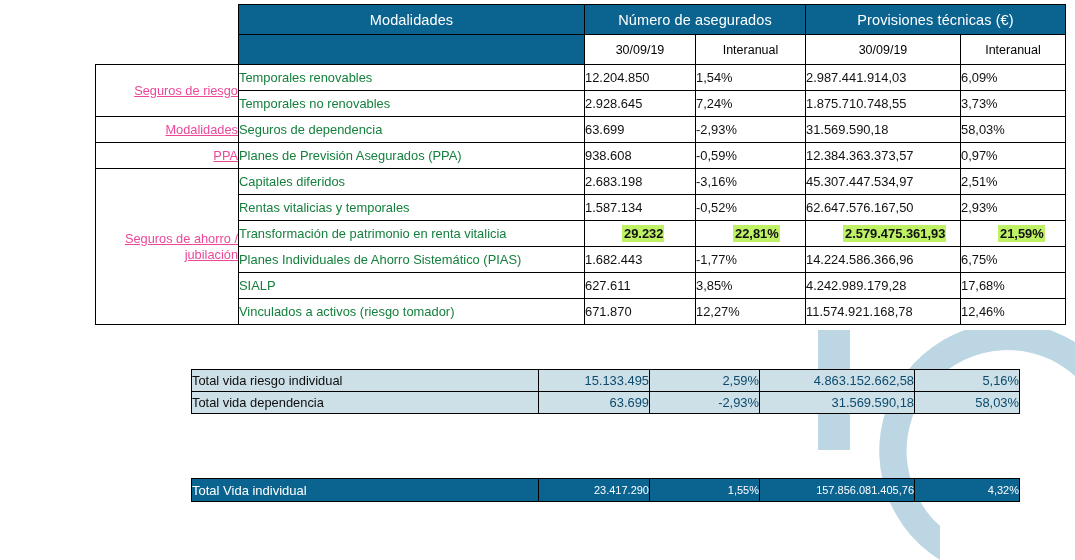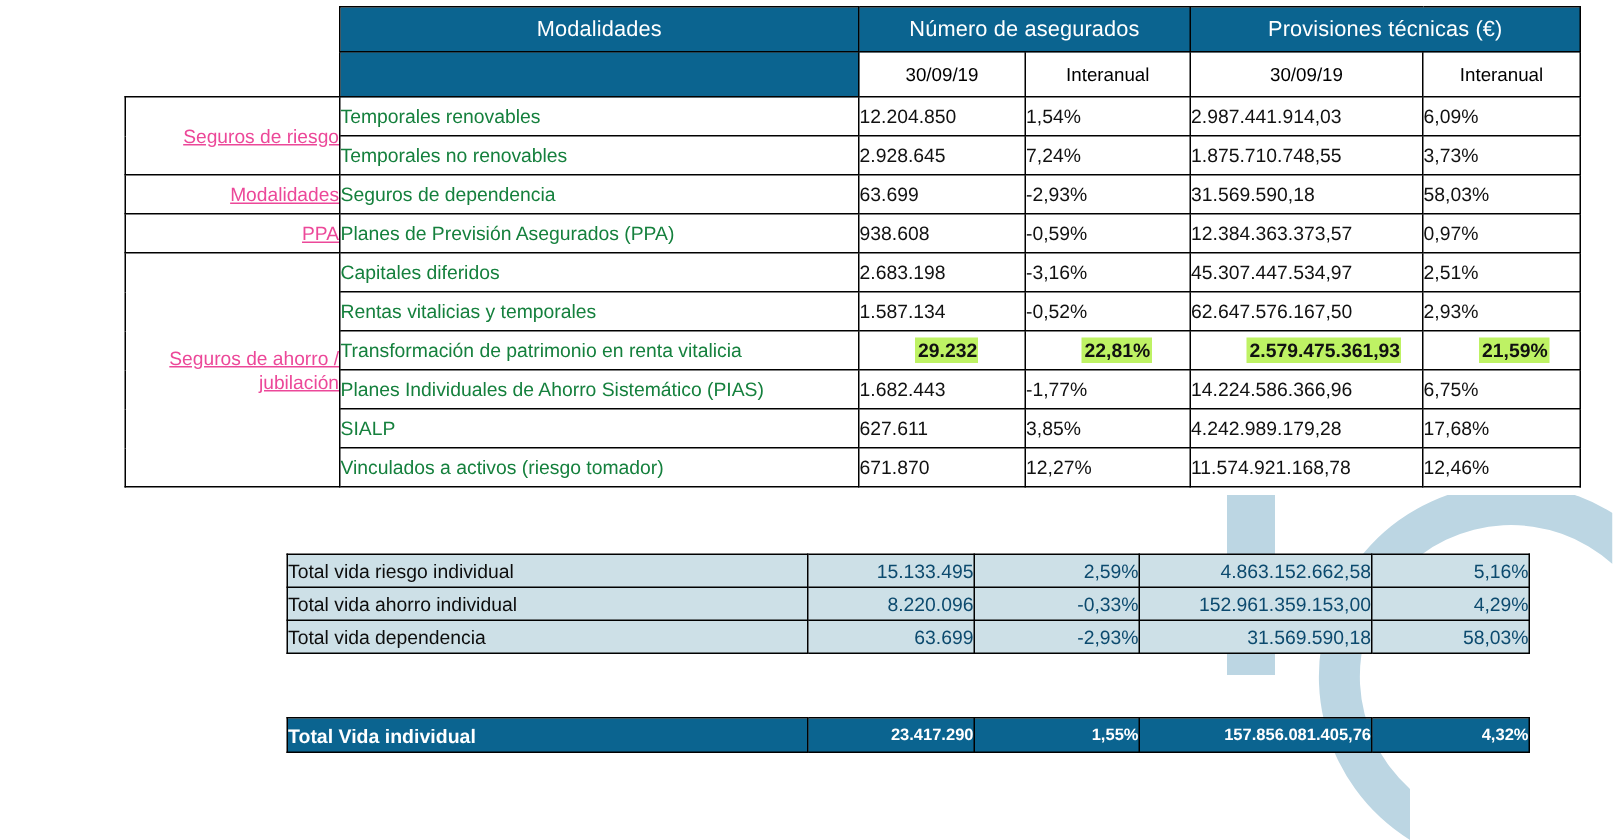--- a/index.html
+++ b/index.html
@@ -23,21 +23,21 @@
     top: 330px;
     width: 285px;
     height: 230px;
     z-index: 0;
     pointer-events: none;
   }
 
   
   #main-table-wrap {
     position: absolute;
-    left: 48px;
+    left: 60px;
     top: 4px;
     z-index: 2;
     padding-left: 35px;
   }
   table.grid {
     border-collapse: collapse;
     table-layout: fixed;
     background: transparent;
   }
   table.grid td, table.grid th {
@@ -144,21 +144,21 @@
   
   #grand-wrap {
     position: absolute;
     left: 191px;
     top: 478px;
     z-index: 2;
   }
   #grand-wrap table.grid td {
     background: #0b6490;
     color: #ffffff;
-    font-weight: bold;
+    font-weight: normal;
     border-color: #000000;
   }
   .g-label {
     width: 346px;
     text-align: left;
     font-size: 13px;
     padding: 5px 0 5px 7px;
     height: 22px;
   }
   .g-num {
@@ -299,27 +299,20 @@
     </colgroup>
     <tbody id="totals-body">
         <tr>
           <td class="t-label">Total vida riesgo individual</td>
           <td class="t-num">15.133.495</td>
           <td class="t-num">2,59%</td>
           <td class="t-num">4.863.152.662,58</td>
           <td class="t-num">5,16%</td>
         </tr>
         <tr>
-          <td class="t-label">Total vida ahorro individual</td>
-          <td class="t-num">8.220.096</td>
-          <td class="t-num">-0,33%</td>
-          <td class="t-num">152.961.359.153,00</td>
-          <td class="t-num">4,29%</td>
-        </tr>
-        <tr>
           <td class="t-label">Total vida dependencia</td>
           <td class="t-num">63.699</td>
           <td class="t-num">-2,93%</td>
           <td class="t-num">31.569.590,18</td>
           <td class="t-num">58,03%</td>
         </tr>
       </tbody>
   </table>
 </div>
 

